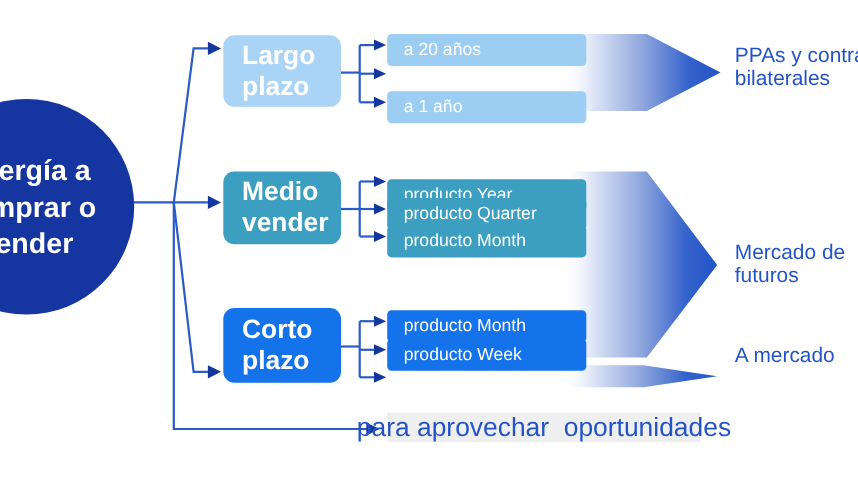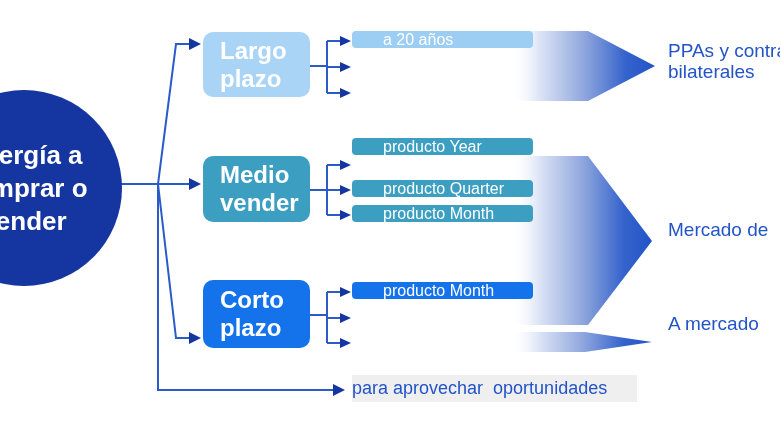--- a/index.html
+++ b/index.html
@@ -19,40 +19,40 @@
   .term{
     position:absolute;left:203px;width:107px;border-radius:10px;z-index:2;
     color:#ffffff;font-weight:bold;font-size:24px;line-height:28px;
     display:flex;align-items:center;padding-left:17px;box-sizing:border-box;
   }
   .term.largo{top:32px;height:65px;background:#A9D4F5;}
   .term.medio{top:156px;height:66px;background:#3C9FC2;}
   .term.corto{top:280px;height:68px;background:#1473EA;}
   
   .bar{
-    position:absolute;left:352px;width:181px;height:17px;border-radius:4px;z-index:2;
+    position:absolute;left:352px;width:181px;height:29px;border-radius:4px;z-index:2;
     color:#ffffff;font-size:16px;line-height:20px;
-    display:flex;align-items:center;padding-left:31px;box-sizing:border-box;white-space:nowrap;
+    display:flex;align-items:center;padding-left:15px;box-sizing:border-box;white-space:nowrap;
   }
   .bar.light{background:#9CCDF2;}
   .bar.teal{background:#3C9FC2;}
   .bar.blue{background:#1473EA;}
   
   .outcome{
     position:absolute;left:668px;color:#2254C7;font-size:19px;line-height:21px;z-index:2;
   }
   .outcome div{white-space:nowrap;}
   .outcome.ppa{top:40px;}
   .outcome.futuros{top:219px;}
   .outcome.spot{top:313px;}
   
   .chip{
     position:absolute;left:352px;top:375px;width:285px;height:27px;z-index:2;
-    background:#EFEFEF;color:#2254C7;font-size:18px;line-height:27px;
-    display:flex;align-items:center;white-space:pre;
+    background:#EFEFEF;color:#2254C7;font-size:24px;line-height:27px;
+    display:flex;align-items:center;justify-content:center;white-space:pre;
   }
 </style>
 </head>
 <body>
 
 <div id="stage">
 
   <svg id="wires" width="780" height="440" viewBox="0 0 780 440">
     <defs>
       <linearGradient id="flowGrad" x1="0" y1="0" x2="1" y2="0">
@@ -133,41 +133,48 @@
   <div class="term medio">
     <span>Medio vender</span>
   </div>
   <div class="term corto">
     <span>Corto plazo</span>
   </div>
 
   <div class="bar light" style="top:31px">
     <span>a 20 años</span>
   </div>
+  <div class="bar light" style="top:83px">
+    <span>a 1 año</span>
+  </div>
 
-  <div class="bar teal" style="top:138px">
+  <div class="bar teal" style="top:163px">
     <span>producto Year</span>
   </div>
   <div class="bar teal" style="top:180px">
     <span>producto Quarter</span>
   </div>
   <div class="bar teal" style="top:205px">
     <span>producto Month</span>
   </div>
 
   <div class="bar blue" style="top:282px">
     <span>producto Month</span>
   </div>
+  <div class="bar blue" style="top:308px">
+    <span>producto Week</span>
+  </div>
 
   <div class="outcome ppa">
     <div>PPAs y contratos</div>
     <div>bilaterales</div>
   </div>
   <div class="outcome futuros">
     <div>Mercado de</div>
+    <div>futuros</div>
   </div>
   <div class="outcome spot">
     <div>A mercado</div>
   </div>
 
   <div class="chip">
     <span>para aprovechar  oportunidades</span>
   </div>
 
 </div>

